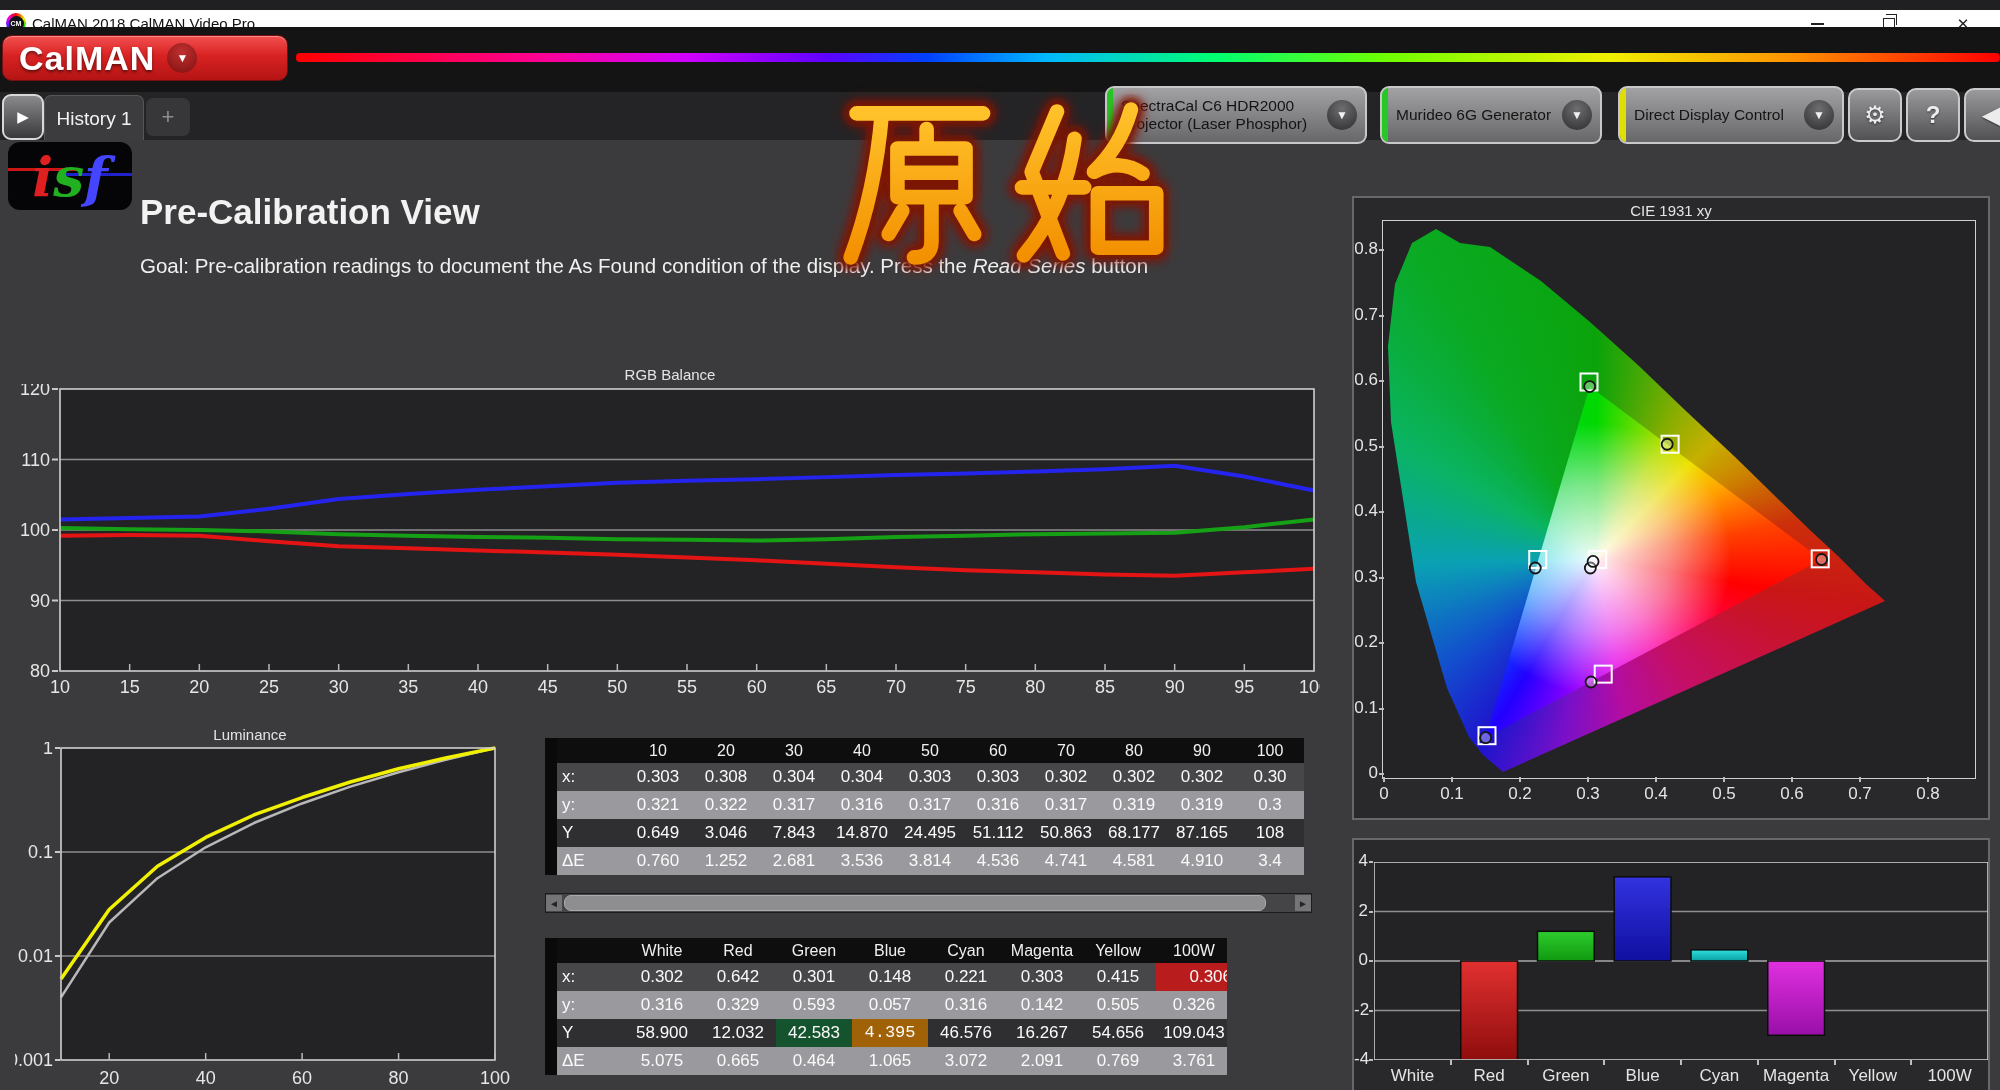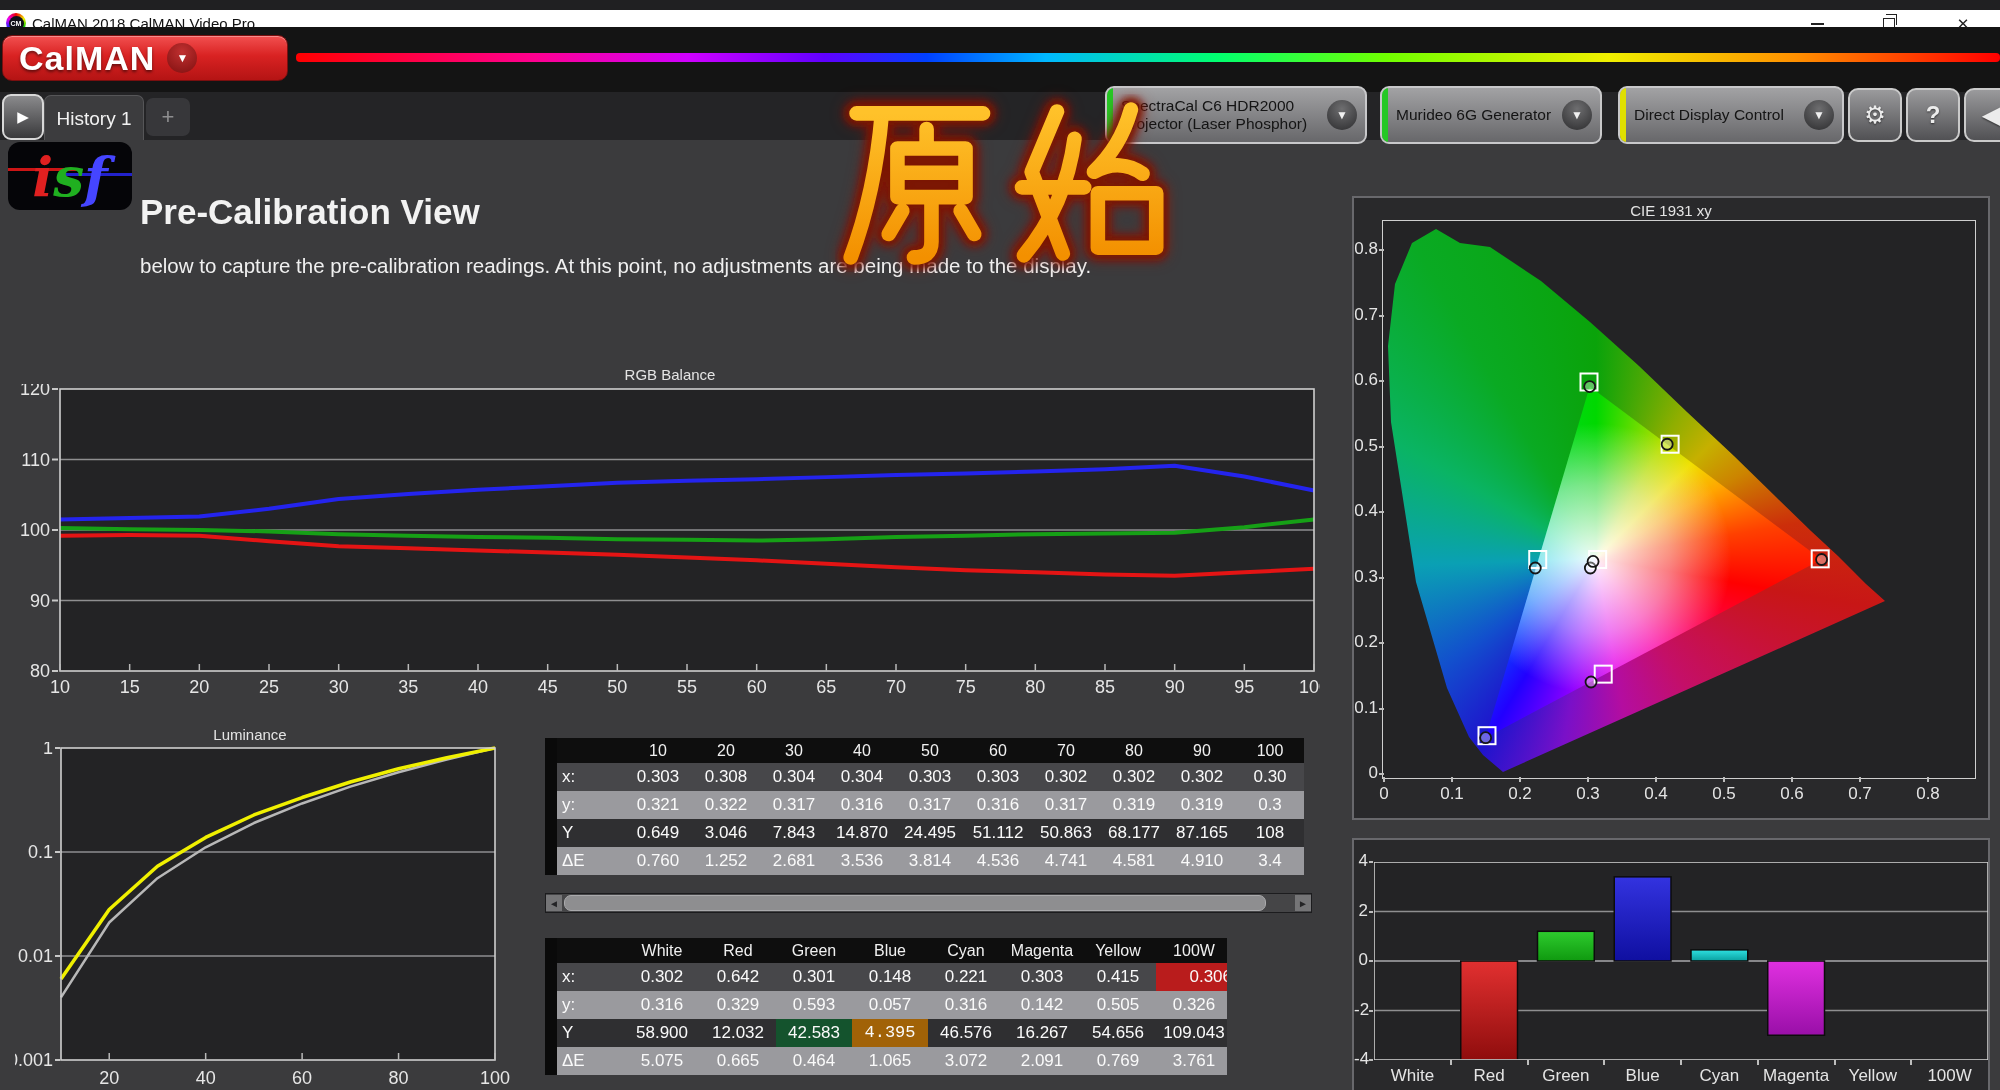--- a/index.html
+++ b/index.html
@@ -173,21 +173,21 @@
   </div>
 
 <div class="abs isf">
   <div class="isf-lr"></div>
   <div class="isf-lb"></div>
   <div class="isf-t"><span style="color:#e02020">i</span><span style="color:#20b020">s</span><span style="color:#4545ff">f</span></div>
 </div>
 
 <div class="abs page-title">Pre-Calibration View</div>
 <div class="abs goal">
-  <div>below to capture the pre-calibration readings. At this point, no adjustments are being made to the display.</div>
+  <div><span>Goal: Pre-calibration readings to document the As Found condition of the display. Press the </span><i>Read Series</i><span> button</span></div>
 </div>
 
 <svg class="abs cjk" style="left:835px;top:92px" width="335" height="180" viewBox="0 0 340 185">
   <defs>
     <linearGradient id="og" x1="0" y1="0" x2="0" y2="1">
       <stop offset="0" stop-color="#ffc22a"></stop>
         <stop offset="1" stop-color="#f39000"></stop>
     </linearGradient>
     <filter id="blur1">
         <feGaussianBlur stdDeviation="4"></feGaussianBlur>

